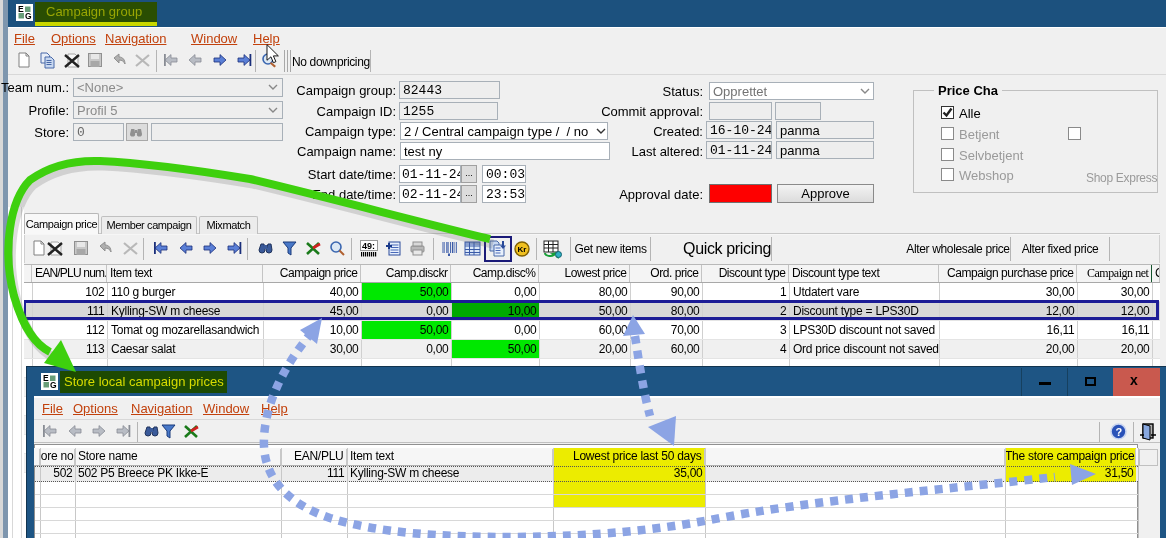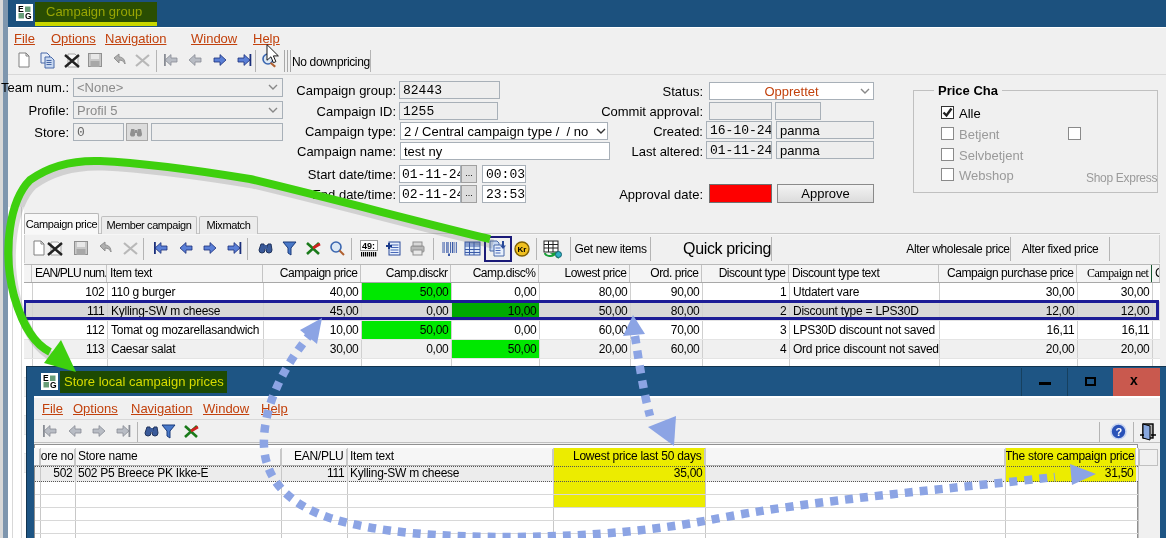--- a/index.html
+++ b/index.html
@@ -131,21 +131,21 @@
 <div class="abs" style="left:461px;top:165px;width:16px;height:18px;background:#dcdcdc;border:1px solid #a0a0a0;font-size:9px;text-align:center;line-height:14px;">...</div>
 <div class="fld abs mono" style="left:482px;top:165px;width:44px;height:18px;">00:03</div>
 <div class="fld abs mono" style="left:399px;top:185px;width:62px;height:18px;padding:1px 0 0 2px;">02-11-24</div>
 <div class="abs" style="left:461px;top:185px;width:16px;height:18px;background:#dcdcdc;border:1px solid #a0a0a0;font-size:9px;text-align:center;line-height:14px;">...</div>
 <div class="fld abs mono" style="left:482px;top:185px;width:44px;height:18px;">23:53</div>
 <div class="lbl" style="left:553px;top:84px;width:150px;">Status:</div>
 <div class="lbl" style="left:553px;top:104px;width:150px;">Commit approval:</div>
 <div class="lbl" style="left:553px;top:124px;width:150px;">Created:</div>
 <div class="lbl" style="left:553px;top:144px;width:150px;">Last altered:</div>
 <div class="lbl" style="left:553px;top:187px;width:150px;">Approval date:</div>
-<div class="fld abs" style="left:709px;top:82px;width:165px;height:18px;color:#c2410c;text-align:center;">Opprettet</div>
+<div class="fld abs" style="left:709px;top:82px;width:165px;height:18px;color:#737373;">Opprettet</div>
 <svg class="abs" style="left:860px;top:88px;width:10px;height:6px;overflow:visible" viewBox="0 0 10 6">
     <path d="M1 1l4 4 4-4" fill="none" stroke="#888" stroke-width="1.4"></path>
   </svg>
 <div class="fld fldg abs" style="left:709px;top:102px;width:63px;height:18px;"></div>
 <div class="fld fldg abs" style="left:775px;top:102px;width:46px;height:18px;"></div>
 <div class="fld fldg abs mono" style="left:706px;top:121px;width:66px;height:18px;">16-10-24</div>
 <div class="fld fldg abs" style="left:776px;top:121px;width:98px;height:18px;">panma</div>
 <div class="fld fldg abs mono" style="left:706px;top:141px;width:66px;height:18px;">01-11-24</div>
 <div class="fld fldg abs" style="left:776px;top:141px;width:98px;height:18px;">panma</div>
 <div class="abs" style="left:709px;top:184px;width:63px;height:19px;background:#fe0000;border:1px solid #707070;"></div>

